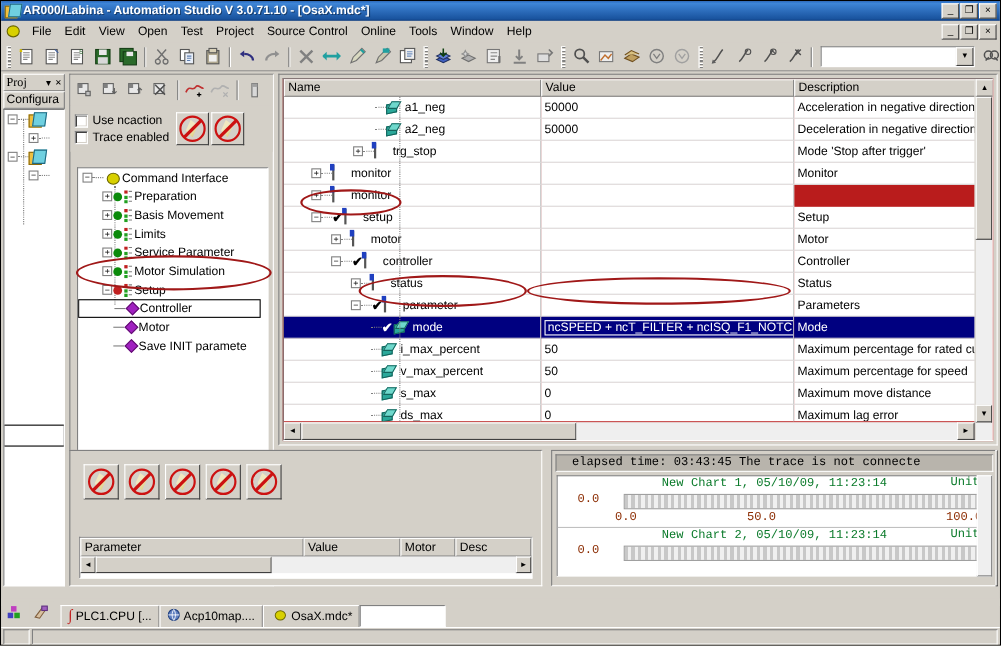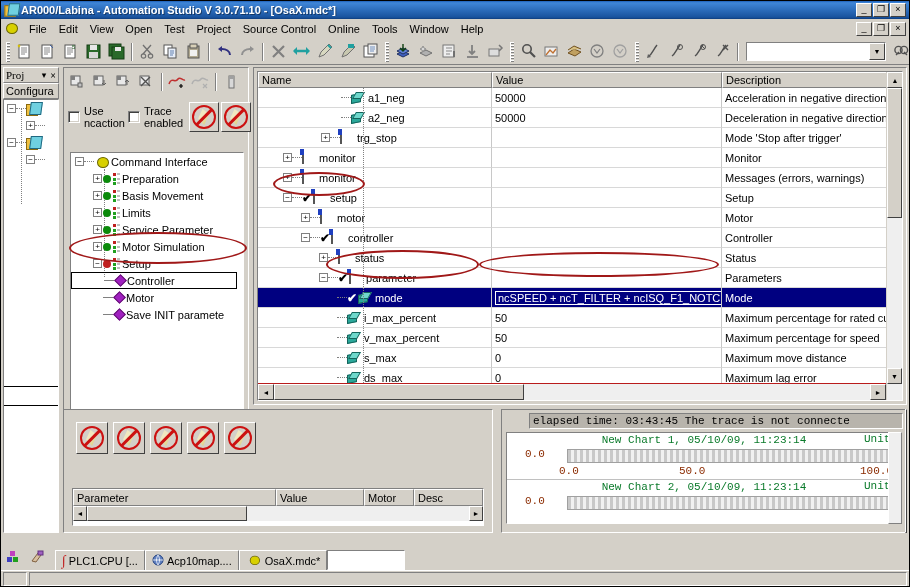--- a/index.html
+++ b/index.html
@@ -149,21 +149,21 @@
   }
   .ci-toolbar {
     height: 28px; display: flex; align-items: center;
     background: #d4d0c8; padding-left: 2px;
   }
   .ci-check-area {
     height: 42px; background: #d4d0c8;
     display: flex; align-items: center; padding: 0 4px;
     position: relative;
   }
-  .chk-col { display: flex; gap: 3px; }
+  .chk-col { display: flex; flex-direction: column; gap: 3px; }
   .chk-row { display: flex; align-items: center; gap: 4px; font-size: 11px; }
   .chk {
     width: 12px; height: 12px; background: #fff;
     border: 1px solid; border-color: #808080 #fff #fff #808080;
     box-shadow: inset 1px 1px 0 #404040, inset -1px -1px 0 #d4d0c8;
     flex: none;
   }
   .ci-bigbtn {
     width: 30px; height: 30px; background: #d4d0c8;
     border: 1px solid; border-color: #fff #404040 #404040 #fff;
@@ -292,22 +292,22 @@
   .botright {
     position: absolute; left: 500px; top: 344px; right: 2px; height: 124px;
     background: #d4d0c8;
     border: 1px solid; border-color: #808080 #fff #fff #808080;
     padding: 3px;
   }
   .tr-status {
     height: 16px; background: #b8b4ac;
     border: 1px solid; border-color: #808080 #fff #fff #808080;
     font-family: "Liberation Mono", monospace; font-size: 11px;
-    display: flex; align-items: center; padding-left: 3px;
-    overflow: hidden; white-space: nowrap; margin-left: 24px;
+    display: flex; align-items: center; padding-left: 14px;
+    overflow: hidden; white-space: nowrap;
   }
   .tr-charts {
     position: absolute; left: 4px; right: 4px; top: 22px; bottom: 8px;
     background: #fff;
     border: 1px solid; border-color: #808080 #fff #fff #808080;
     overflow: hidden;
     font-family: "Liberation Mono", monospace; font-size: 11px;
   }
   .chart-blk { position: relative; height: 47px; border-bottom: 1px solid #c0c0c0;}
   .chart-title {
@@ -991,21 +991,20 @@
 
           <div class="grow">
             <div class="gc c-name">
                 <span style="width:22px;flex:none"></span>
                 <span class="pmbox">+</span>
                 <span class="dots"></span>
                 <span class="doc-ic"><span class="ic-doc"></span></span>
                 <span>monitor</span>
               </div>
             <div class="gc c-val"></div>
-            <div class="gc c-desc">Messages (errors, warnings)</div>
           </div>
 
           <div class="grow">
             <div class="gc c-name">
                 <span style="width:22px;flex:none"></span>
                 <span class="pmbox">−</span>
                 <span class="dots"></span>
                 <span class="checkmark">✔</span>
                 <span class="doc-ic"><span class="ic-doc"></span></span>
                 <span>setup</span>

